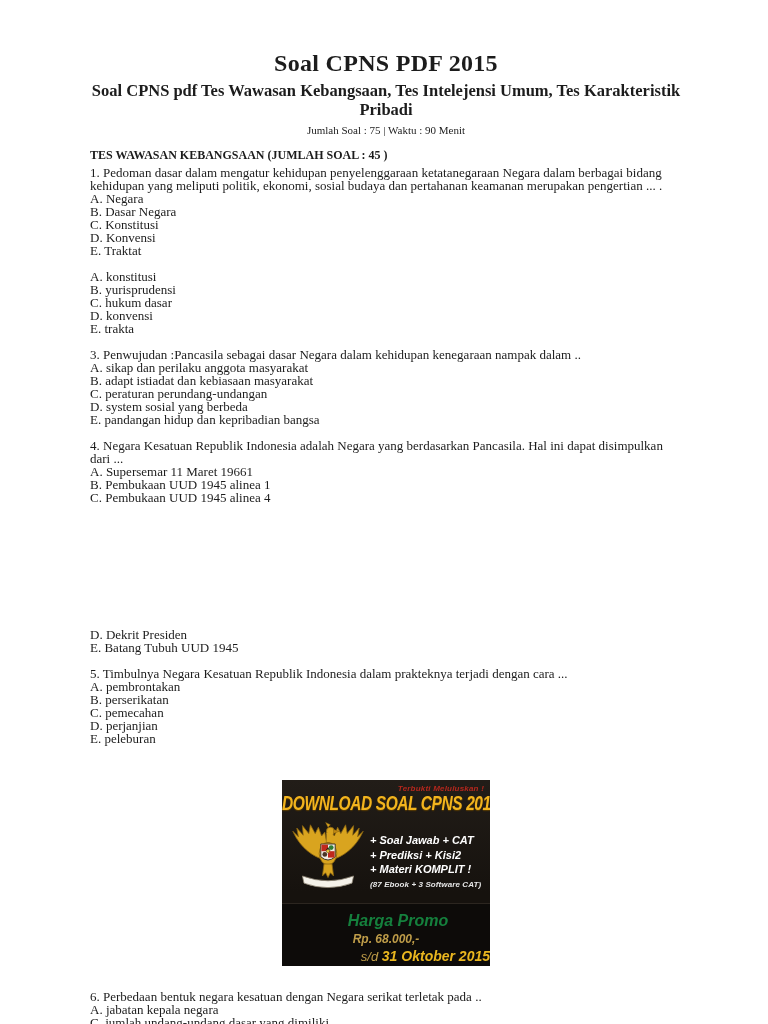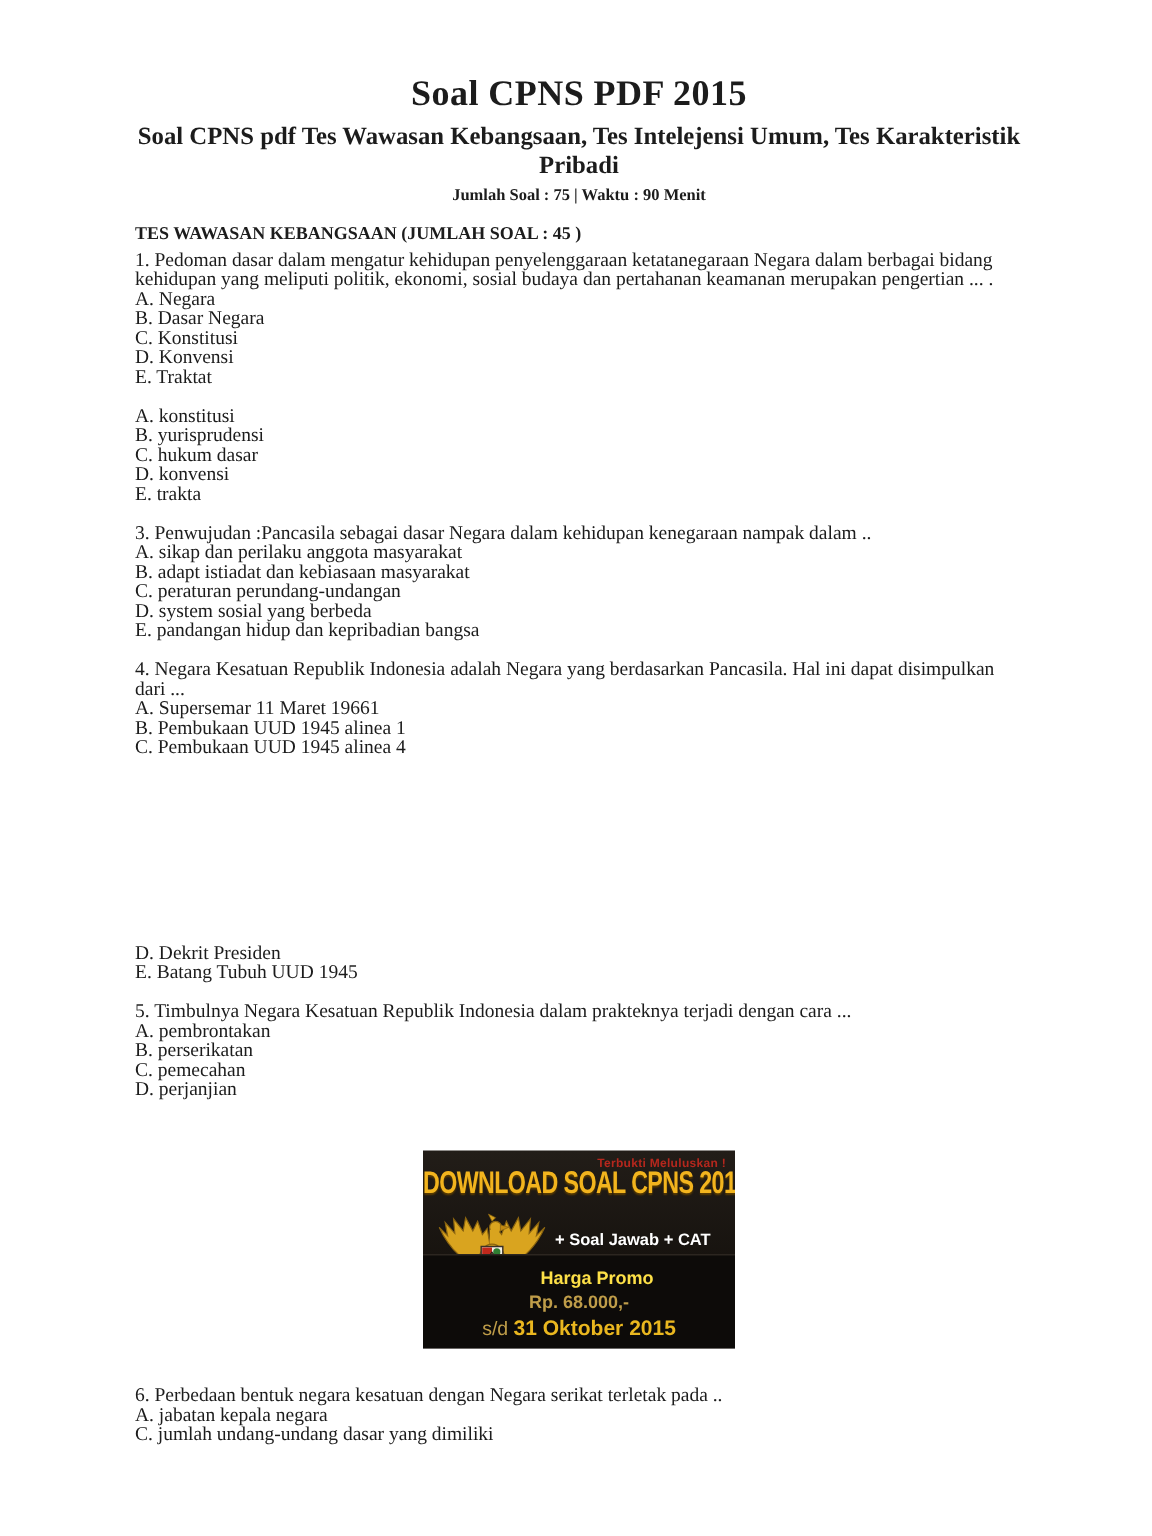--- a/index.html
+++ b/index.html
@@ -22,43 +22,44 @@
     white-space: nowrap;
   }
   .subtitle-line {
     margin: 0;
     font-size: 16.5px; font-weight: bold;
     text-align: center; line-height: 19px;
     white-space: nowrap;
   }
   .meta {
     margin: 5px 0 4px 0;
-    font-size: 11px; text-align: center; font-weight: bold;
+    font-size: 11px; text-align: center;
   }
   .section-heading {
     margin: 12px 0 3px 0;
     font-size: 12px; font-weight: bold;
   }
   .question { margin: 0 0 13px 0; }
   .question p {
     margin: 0;
     font-size: 13px; line-height: 13px;
     max-width: 584px;
   }
   .q4-gap { height: 124px; }
   .pre-banner-gap { height: 22px; }
 
   
   .banner {
     position: relative;
-    width: 208px; height: 132px;
+    width: 208px; height: 186px;
     margin: 0 auto;
     background: linear-gradient(180deg, #221d18 0%, #16120e 60%, #16120e 100%);
     font-family: "Liberation Sans", "DejaVu Sans", sans-serif;
     overflow: hidden;
+    font-style: italic;
   }
   .banner-tagline {
     position: absolute; top: 4px; right: 6px;
     color: #b5271d; font-size: 8px; font-weight: bold;
     letter-spacing: 0.2px;
   }
   .banner-headline {
     position: absolute; top: 14px; left: 0; width: 100%;
     text-align: center;
     color: #f2b41e;
@@ -82,23 +83,23 @@
     color: #e6e6e6; font-size: 8px; font-weight: bold;
     letter-spacing: 0.1px; margin-top: 1px;
   }
   .banner-bottom {
     position: absolute; left: 0; right: 0; bottom: 0;
     height: 62px;
     background: #0d0b09;
     border-top: 1px solid #2c2620;
     text-align: center;
   }
-  .promo-label { margin-top: 8px; color: #fde047; font-size: 12px; font-weight: bold; padding-left: 24px; }
+  .promo-label { margin-top: 8px; color: #15803d; font-size: 16px; font-weight: bold; padding-left: 24px; }
   .price       { margin-top: 2px; color: #bf9d49; font-size: 12px; font-weight: bold; }
-  .deadline    { margin-top: 2px; font-size: 13px; color: #bf9d49; }
+  .deadline    { margin-top: 2px; font-size: 13px; color: #bf9d49; text-align: right; }
   .deadline .prefix { font-weight: normal; }
   .deadline .date   { font-weight: bold; color: #eab71f; font-size: 14px; }
   .post-banner-gap { height: 24px; }
 </style>
 </head>
 <body>
 
 <div class="doc">
 
   <h1 class="title">Soal CPNS PDF 2015</h1>
@@ -142,20 +143,21 @@
     <p>D. Dekrit Presiden</p>
     <p>E. Batang Tubuh UUD 1945</p>
   </section>
 
   <section class="question">
     <p>5. Timbulnya Negara Kesatuan Republik Indonesia dalam prakteknya terjadi dengan cara ...</p>
     <p>A. pembrontakan</p>
     <p>B. perserikatan</p>
     <p>C. pemecahan</p>
     <p>D. perjanjian</p>
+    <p>E. peleburan</p>
   </section>
 
   <div class="pre-banner-gap"></div>
 
   <div class="banner">
     <div class="banner-tagline">Terbukti Meluluskan !</div>
     <div class="banner-headline">DOWNLOAD SOAL CPNS 2015</div>
     <div class="banner-mid">
       <svg class="emblem" viewBox="0 0 100 90" xmlns="http://www.w3.org/2000/svg">
 

